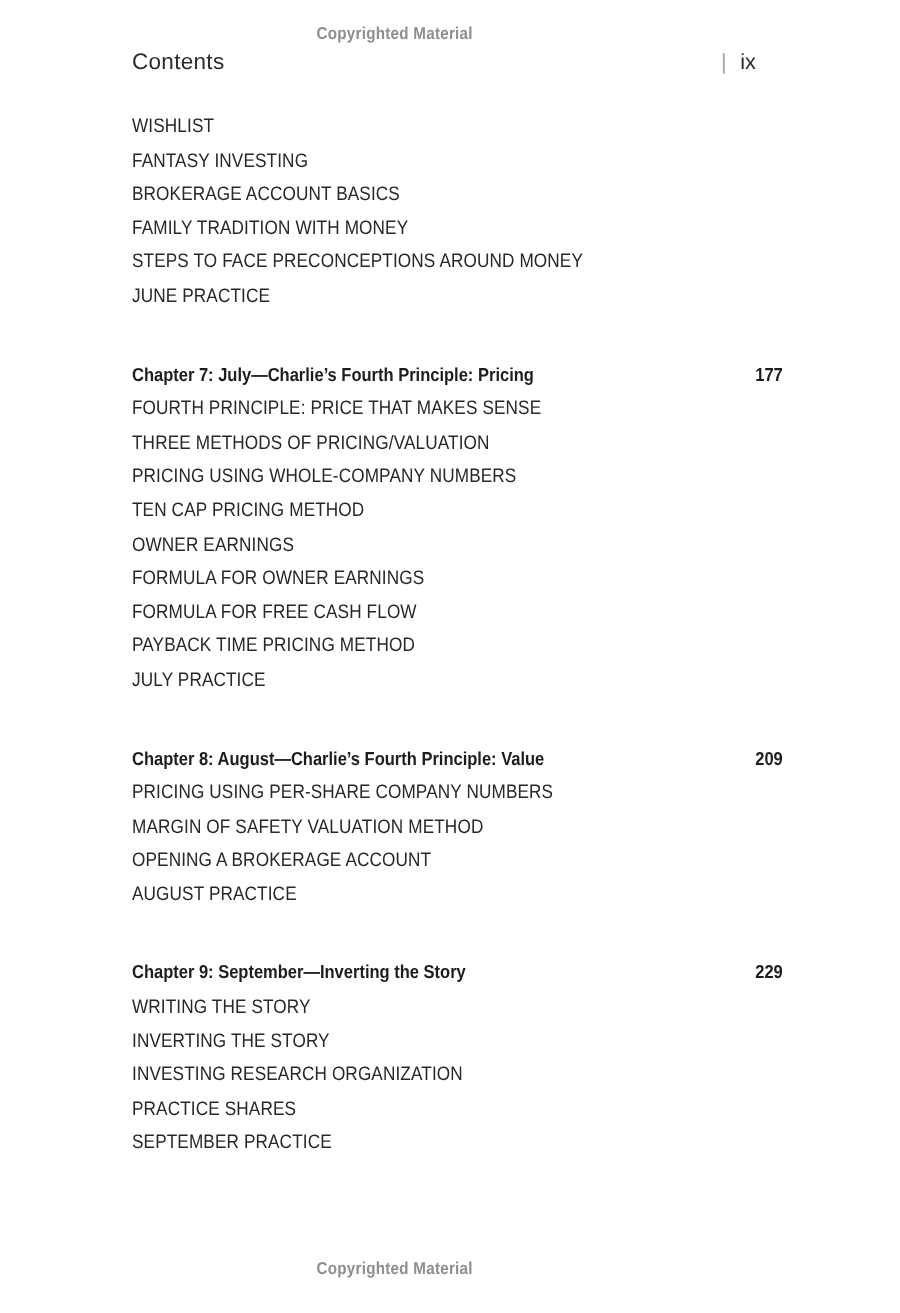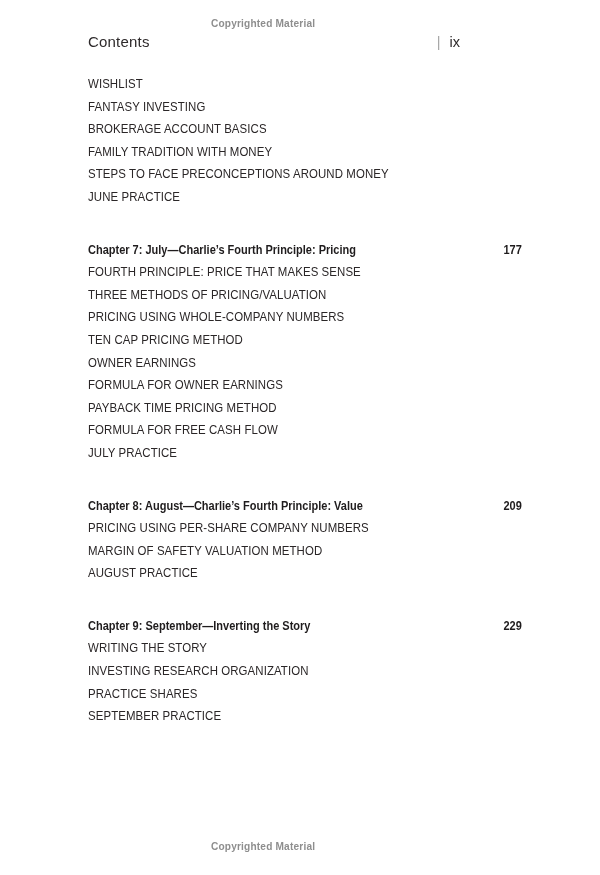--- a/index.html
+++ b/index.html
@@ -21,21 +21,21 @@
     text-align: center;
     font-size: 11.5px;
     font-weight: bold;
     color: #8e8e8e;
     letter-spacing: 0.2px;
   }
   .copyright.top { padding-top: 17px; line-height: 13px; }
   .copyright.bottom { position: absolute; top: 840px; left: 0; line-height: 13px; }
 
   .header {
-    margin: 2px 80px 0 88px;
+    margin: 2px 36px 0 88px;
     display: flex;
     justify-content: space-between;
     align-items: baseline;
     line-height: 20px;
   }
   .header .title {
     font-size: 15px;
     color: #2e2a2b;
     letter-spacing: 0.2px;
   }
@@ -105,39 +105,41 @@
         <div class="heading-row">
           <span class="cond">Chapter 7: July—Charlie’s Fourth Principle: Pricing</span>
           <span class="cond right">177</span>
         </div>
         <div class="toc-item"><span class="cond">FOURTH PRINCIPLE: PRICE THAT MAKES SENSE</span></div>
         <div class="toc-item"><span class="cond">THREE METHODS OF PRICING/VALUATION</span></div>
         <div class="toc-item"><span class="cond">PRICING USING WHOLE-COMPANY NUMBERS</span></div>
         <div class="toc-item"><span class="cond">TEN CAP PRICING METHOD</span></div>
         <div class="toc-item"><span class="cond">OWNER EARNINGS</span></div>
         <div class="toc-item"><span class="cond">FORMULA FOR OWNER EARNINGS</span></div>
+        <div class="toc-item"><span class="cond">FORMULA FOR FREE CASH FLOW</span></div>
         <div class="toc-item"><span class="cond">PAYBACK TIME PRICING METHOD</span></div>
-        <div class="toc-item"><span class="cond">FORMULA FOR FREE CASH FLOW</span></div>
         <div class="toc-item"><span class="cond">JULY PRACTICE</span></div>
       </div>
       <div class="section">
         <div class="heading-row">
           <span class="cond">Chapter 8: August—Charlie’s Fourth Principle: Value</span>
           <span class="cond right">209</span>
         </div>
         <div class="toc-item"><span class="cond">PRICING USING PER-SHARE COMPANY NUMBERS</span></div>
         <div class="toc-item"><span class="cond">MARGIN OF SAFETY VALUATION METHOD</span></div>
+        <div class="toc-item"><span class="cond">OPENING A BROKERAGE ACCOUNT</span></div>
         <div class="toc-item"><span class="cond">AUGUST PRACTICE</span></div>
       </div>
       <div class="section">
         <div class="heading-row">
           <span class="cond">Chapter 9: September—Inverting the Story</span>
           <span class="cond right">229</span>
         </div>
         <div class="toc-item"><span class="cond">WRITING THE STORY</span></div>
+        <div class="toc-item"><span class="cond">INVERTING THE STORY</span></div>
         <div class="toc-item"><span class="cond">INVESTING RESEARCH ORGANIZATION</span></div>
         <div class="toc-item"><span class="cond">PRACTICE SHARES</span></div>
         <div class="toc-item"><span class="cond">SEPTEMBER PRACTICE</span></div>
       </div>
     </div>
 
   <div class="copyright bottom">
     <span class="cond" style="display:inline-block">Copyrighted Material</span>
   </div>
 

